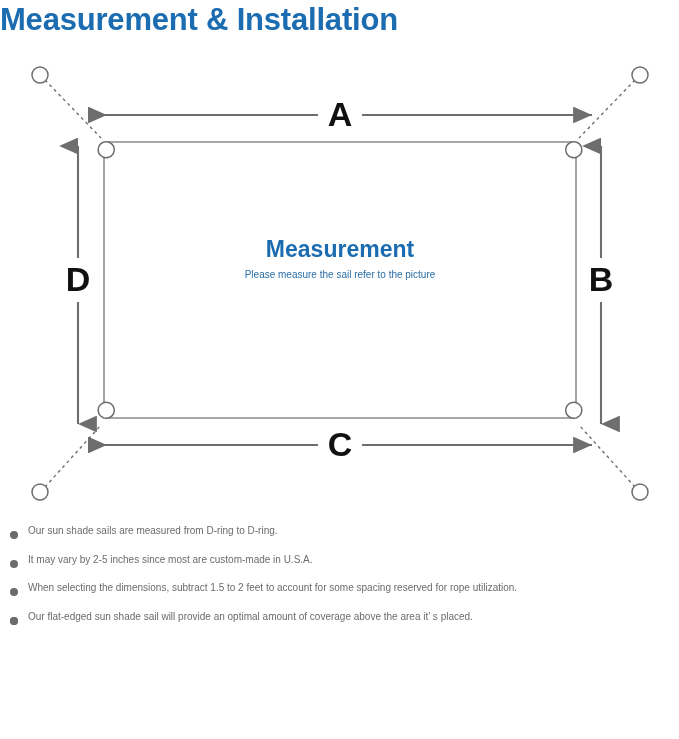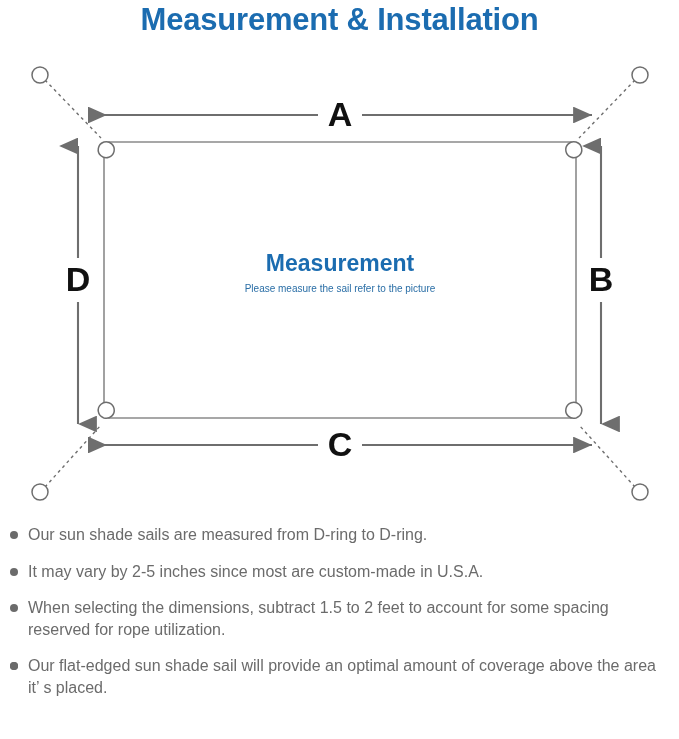--- a/index.html
+++ b/index.html
@@ -16,21 +16,20 @@
     position: relative;
     overflow: hidden;
   }
 
   
   #page-title {
     position: absolute;
     left: 0;
     top: 2px;
     width: 679px;
-    text-align: center;
     font-size: 31px;
     font-weight: bold;
     color: #1b6cb0;
     letter-spacing: -0.2px;
     white-space: nowrap;
   }
 
   
   #diagram {
     position: absolute;
@@ -50,21 +49,20 @@
     top: 190px;
     width: 472px;
     text-align: center;
     pointer-events: none;
   }
   #sail-caption .caption-title {
     font-size: 23px;
     font-weight: bold;
     color: #1b6cb0;
     line-height: 1.15;
-    margin-top: 14px;
   }
   #sail-caption .caption-sub {
     margin-top: 7px;
     font-size: 10px;
     font-weight: normal;
     color: #2a6ea6;
     line-height: 1.2;
   }
 
   
@@ -74,21 +72,21 @@
     top: 524px;
     width: 679px;
     padding: 0;
     margin: 0;
     list-style: none;
   }
   #notes li {
     position: relative;
     margin: 0 0 15px 0;
     padding: 0 8px 0 28px;
-    font-size: 16px;
+    font-size: 10px;
     line-height: 1.35;
     color: #6b6b6b;
   }
   #notes li:last-child {
     margin-bottom: 7px;
   }
   #notes li .note-bullet {
     position: absolute;
     left: 10px;
     top: 7px;

